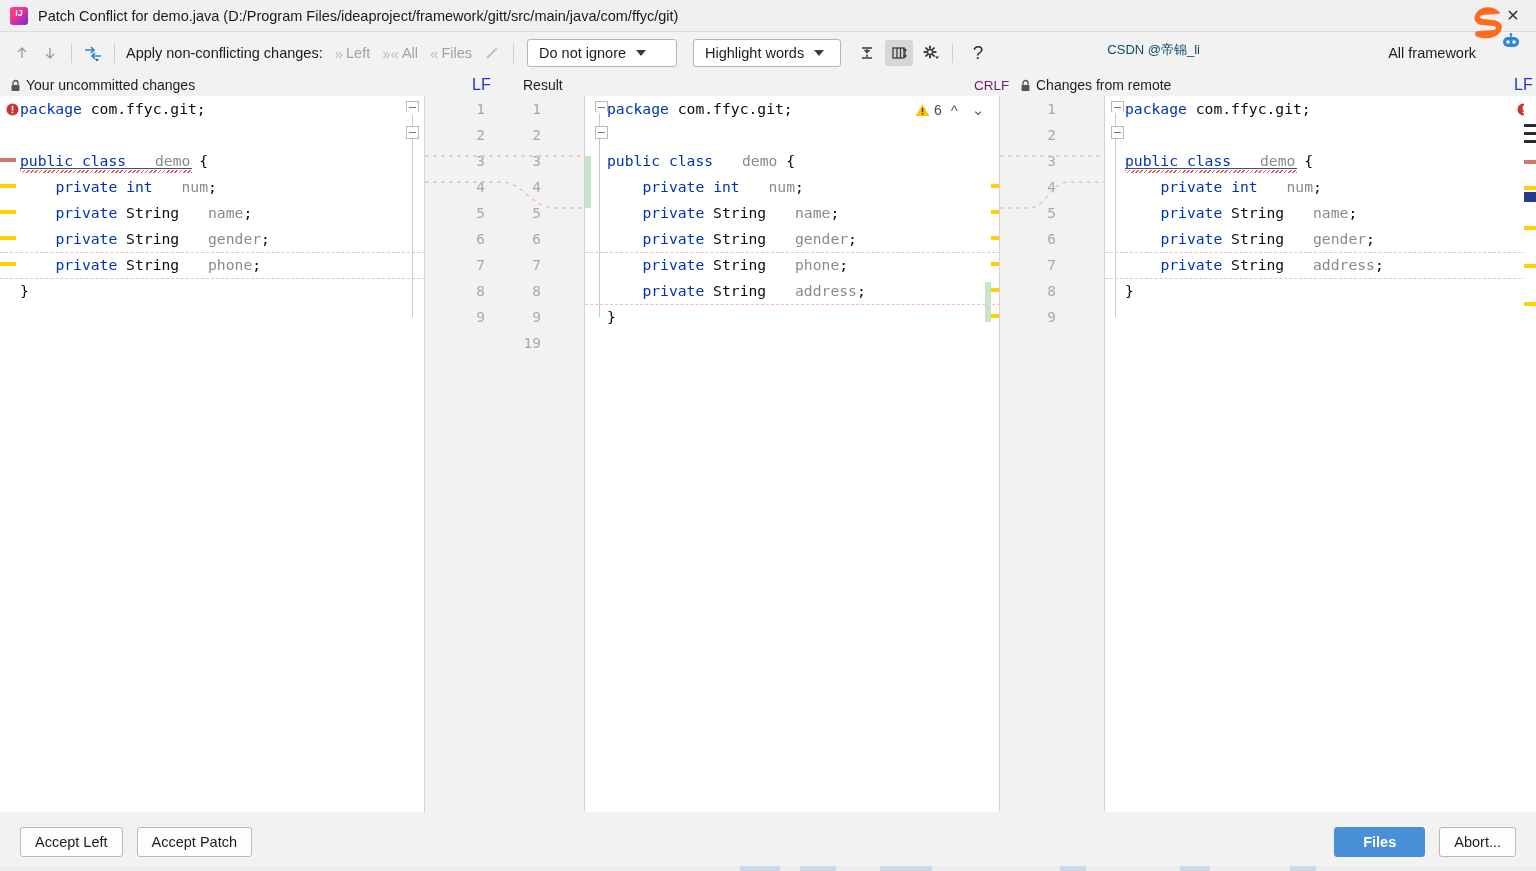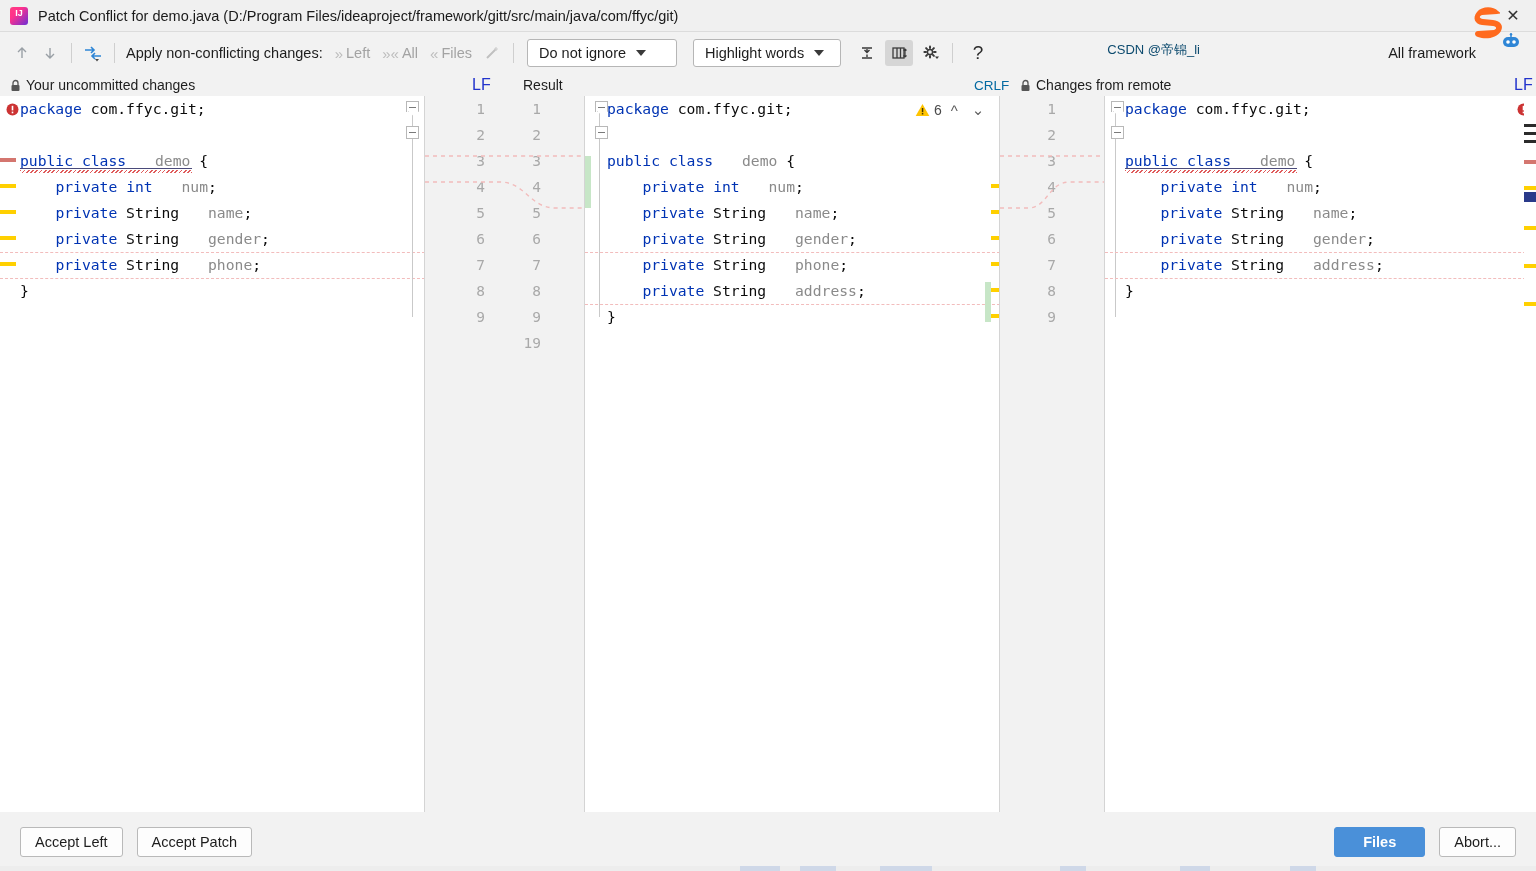--- a/index.html
+++ b/index.html
@@ -80,21 +80,21 @@
   }
 
   
   .hdrrow {
     position: absolute; left: 0; top: 74px; width: 1536px; height: 22px;
     background: #f2f2f2; font-size: 14px; color: #1d1d1d;
   }
   .hdr { position: absolute; top: 0; display: flex; align-items: center; height: 22px; }
   .lock { width: 11px; height: 13px; margin-right: 5px; flex: 0 0 auto; }
   .eol-lf { color: #2233cc; font-size: 16px; }
-  .eol-crlf { color: #0369a1; font-size: 13.5px; }
+  .eol-crlf { color: #701a75; font-size: 13.5px; }
 
   
   .panes { position: absolute; left: 0; top: 96px; width: 1536px; height: 716px; }
   .pane { position: absolute; top: 0; height: 716px; background: #fff; overflow: hidden; }
   .pane-left   { left: 0px;    width: 425px; }
   .gutter-mid  { left: 425px;  width: 160px; background: #f2f2f2; height: 716px; position: absolute; top: 0; }
   .pane-center { left: 585px;  width: 415px; }
   .gutter-right{ left: 1000px; width: 105px; background: #f2f2f2; height: 716px; position: absolute; top: 0; }
   .pane-right  { left: 1105px; width: 431px; }
 

